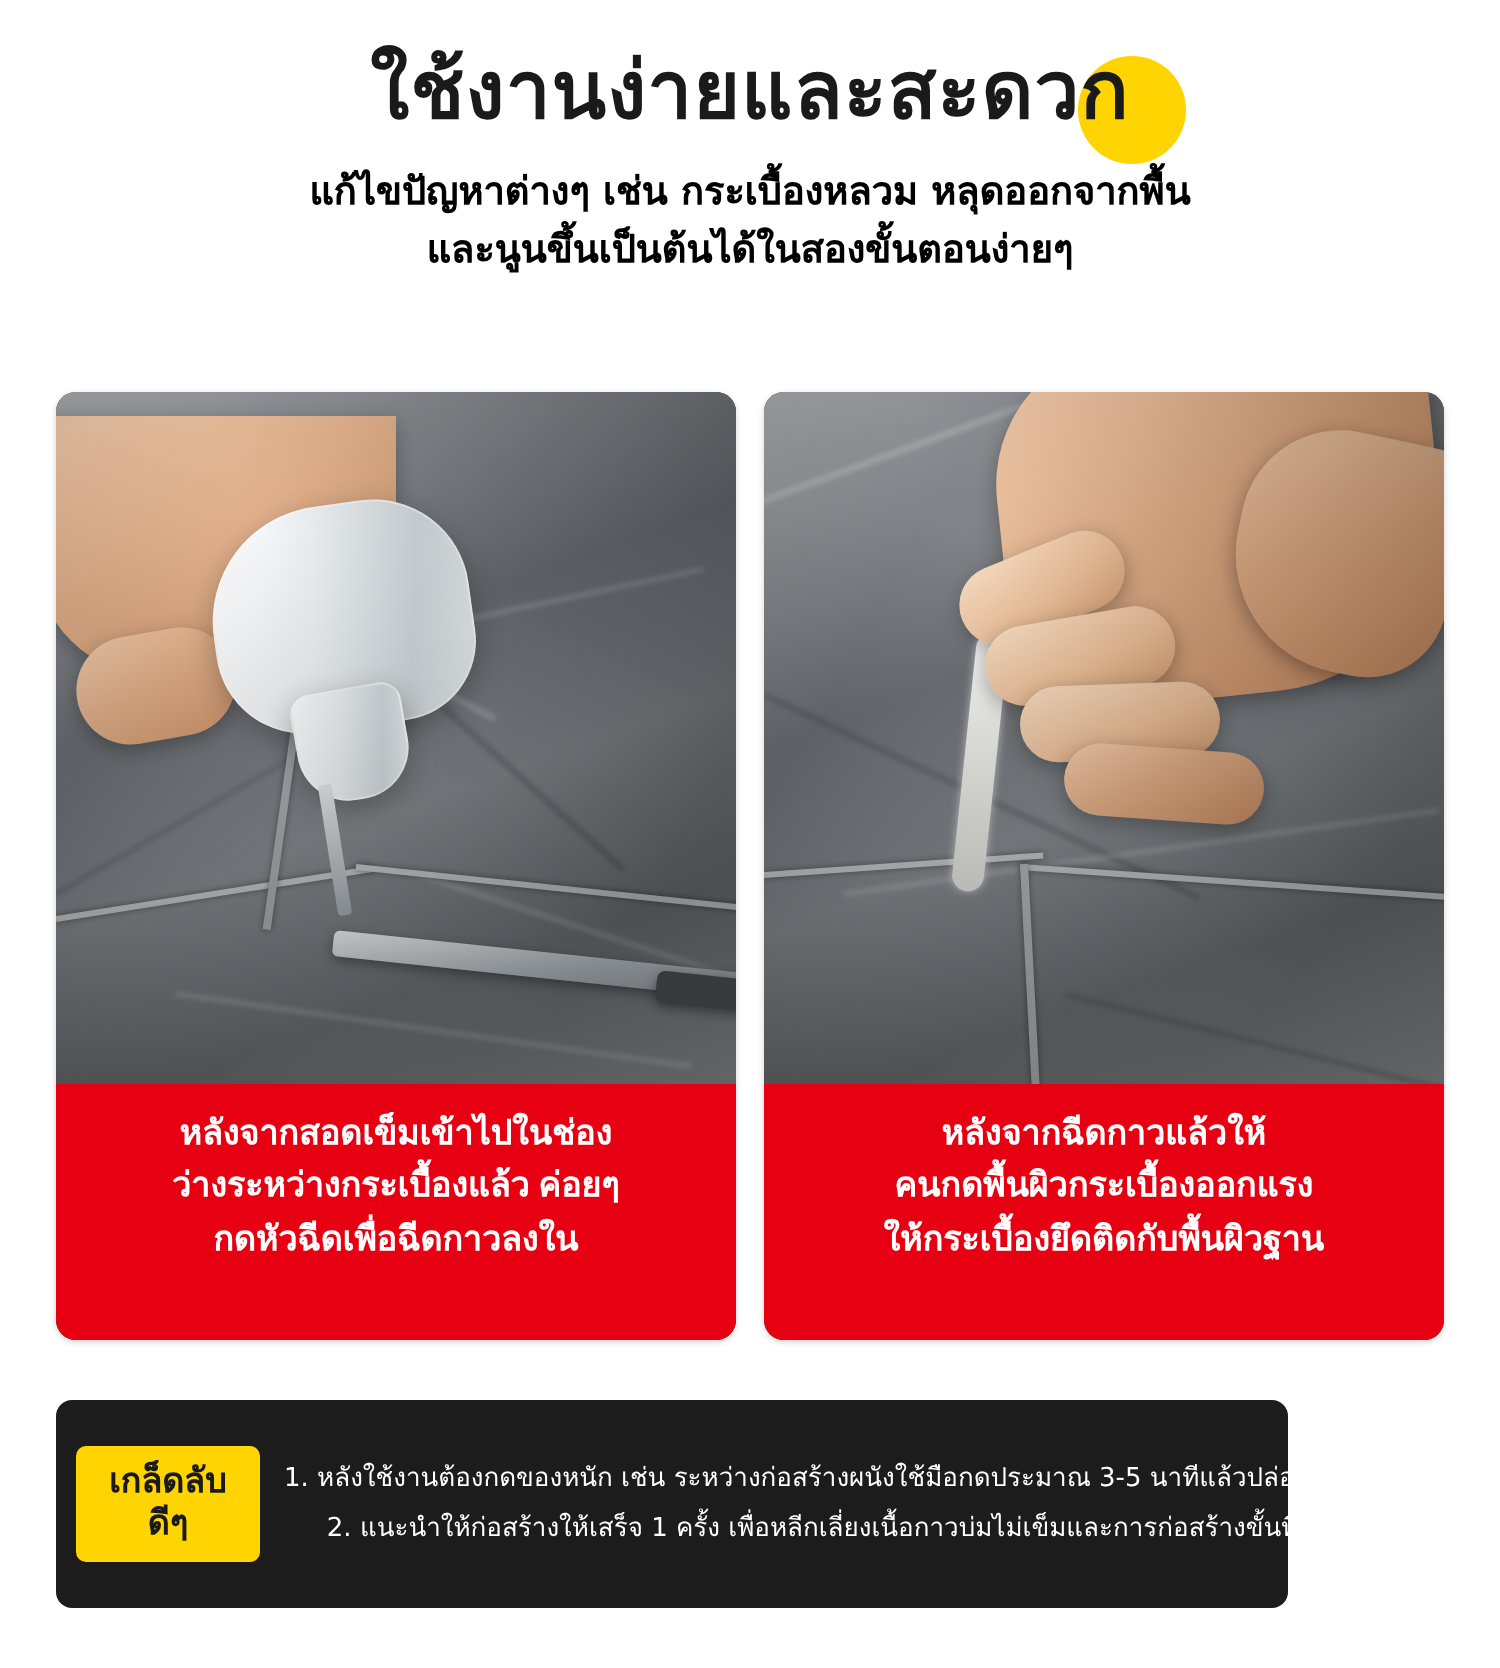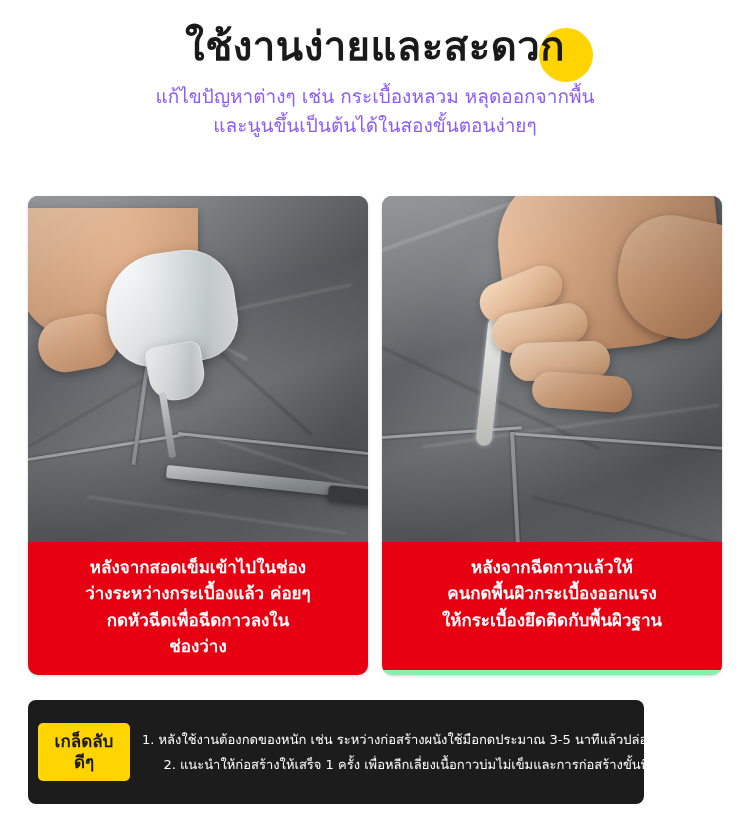--- a/index.html
+++ b/index.html
@@ -44,40 +44,41 @@
     font-size: 40px;
     font-weight: bold;
     color: #1a1a1a;
     letter-spacing: 0.5px;
     padding: 0 8px;
   }
   .subtitle {
     margin-top: 16px;
     font-size: 19px;
     line-height: 1.5;
-    color: #8b5cf6;
-    font-weight: 400;
+    color: #000000;
+    font-weight: 700;
   }
   .subtitle div { white-space: nowrap; }
 
   
   .panels {
     position: absolute;
     top: 196px;
     left: 28px;
     width: 694px;
     display: flex;
     gap: 14px;
   }
   .panel {
     width: 340px;
     border-radius: 10px;
     overflow: hidden;
-    background: #86efac;
+    background: #14532d;
     box-shadow: 0 1px 3px rgba(0,0,0,0.18);
+    font-family: Liberation Serif, serif;
   }
   .photo {
     position: relative;
     width: 340px;
     height: 346px;
     overflow: hidden;
     background: #6f7377;
   }
 
   
@@ -236,21 +237,20 @@
 
         <div class="blade" style="left:138px; top:280px; width:210px; height:13px; transform: rotate(6deg); border-radius:3px;"></div>
         <div class="blade" style="left:300px; top:292px; width:56px; height:16px; transform: rotate(6deg); border-radius:4px; background:#4a4d50;"></div>
 
         <div class="shadowband"></div>
       </div>
       <div class="caption">
         <div>หลังจากสอดเข็มเข้าไปในช่อง</div>
         <div>ว่างระหว่างกระเบื้องแล้ว ค่อยๆ</div>
         <div>กดหัวฉีดเพื่อฉีดกาวลงใน</div>
-        <div>ช่องว่าง</div>
       </div>
     </div>
 
     <div class="panel">
       <div class="photo">
         <div class="marble"></div>
 
         <div class="vein" style="left:-20px; top:60px; width:280px; height:3px; transform:rotate(-20deg);"></div>
         <div class="vein dark" style="left:0px; top:150px; width:240px; height:3px; transform:rotate(25deg);"></div>
         <div class="vein" style="left:40px; top:250px; width:300px; height:2px; transform:rotate(-8deg);"></div>

